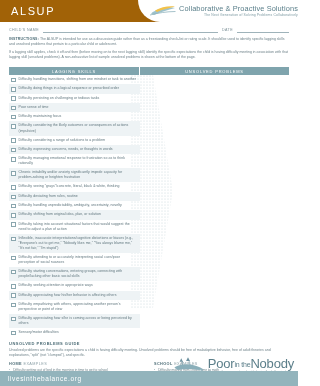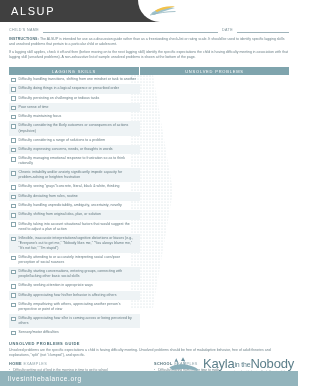--- a/index.html
+++ b/index.html
@@ -6,21 +6,21 @@
   html, body {
     width: 298px; height: 386px;
     font-family: "Liberation Sans", sans-serif;
     background: #ffffff;
     overflow: hidden;
   }
   .page { position: relative; width: 298px; height: 386px; background: #fff; }
 
   
   .header {
-    position: relative; height: 22px; background: #404040;
+    position: relative; height: 22px; background: #a16207;
     display: flex; align-items: center; text-align: right;
   }
   .header-title {
     color: #ffffff; font-size: 11px; letter-spacing: 1.6px;
     font-weight: 400; padding-left: 11px;
   }
   .logo-plate {
     position: absolute; right: 0; top: 0; height: 22px;
     background: #ffffff; width: 160px;
     border-bottom-left-radius: 22px;
@@ -126,20 +126,24 @@
 <div class="page">
 
   <div class="header">
     <div class="header-title">ALSUP</div>
     <div class="logo-plate">
       <svg class="logo-swoosh" viewBox="0 0 52 28">
         <path d="M2 19 C14 9 34 5 50 8 C36 12 20 16 8 22 Z" fill="#9ec2cc"></path>
         <path d="M10 13 C22 6 38 3 50 5 C38 8 24 11 14 16 Z" fill="#f2c14a"></path>
         <path d="M0 22 C16 18 34 15 51 15" stroke="#8fb3bd" stroke-width="1.6" fill="none"></path>
       </svg>
+      <div class="logo-text">
+        <div class="logo-main">Collaborative &amp; Proactive Solutions</div>
+        <div class="logo-sub">The Next Generation of Solving Problems Collaboratively</div>
+      </div>
     </div>
   </div>
 
   <div class="namerow">
     <span class="lbl">CHILD'S NAME</span>
     <span class="rule"></span>
     <span class="lbl">DATE</span>
     <span class="rule short"></span>
   </div>
 
@@ -302,21 +306,21 @@
   <div class="footer-logo">
     <svg class="lb-mark" viewBox="0 0 60 32">
       <path d="M18 4 l3 6 -6 0 z" fill="#6e92a0"></path>
       <rect x="19.4" y="9" width="1.2" height="7" fill="#6e92a0"></rect>
       <path d="M30 2 l3.5 7 -7 0 z" fill="#6e92a0"></path>
       <rect x="31.4" y="8" width="1.2" height="8" fill="#6e92a0"></rect>
       <path d="M6 20 C16 14 30 13 42 17 C50 19 55 22 58 25 C44 23 28 22 14 24 C10 24.5 7.5 22.5 6 20 Z" fill="#8aafba"></path>
       <path d="M10 24 C22 21 40 21 56 26" stroke="#8aafba" stroke-width="1.4" fill="none"></path>
     </svg>
     <div class="lb-text">
-      <div class="lb-main"><span>Kayla</span><span class="amp">in the</span><span>Nobody</span></div>
+      <div class="lb-main"><span>Poor</span><span class="amp">in the</span><span>Nobody</span></div>
       <div class="lb-sub">Changing the conversation about behaviorally challenging kids</div>
     </div>
   </div>
 
   <div class="footer-bar">
     <span class="footer-url">livesinthebalance.org</span>
   </div>
 
 </div>
 

